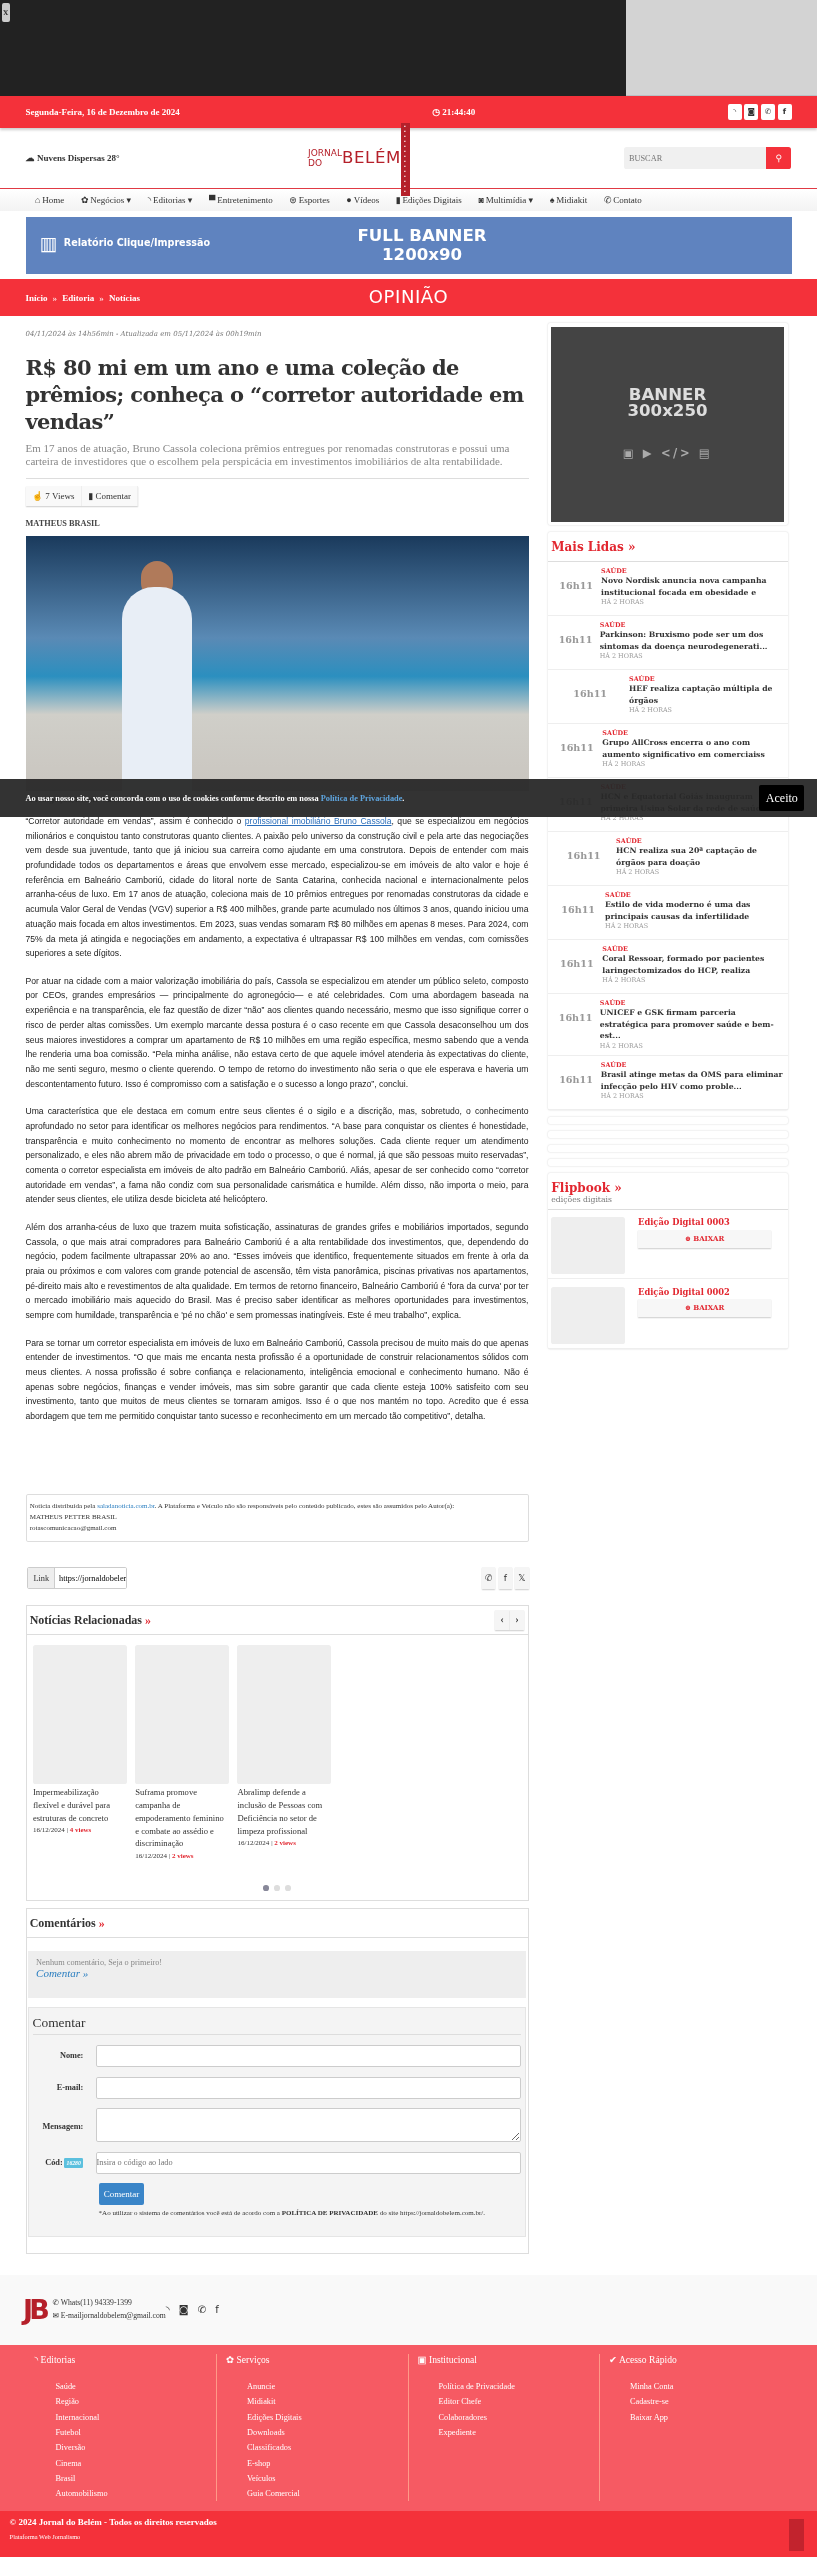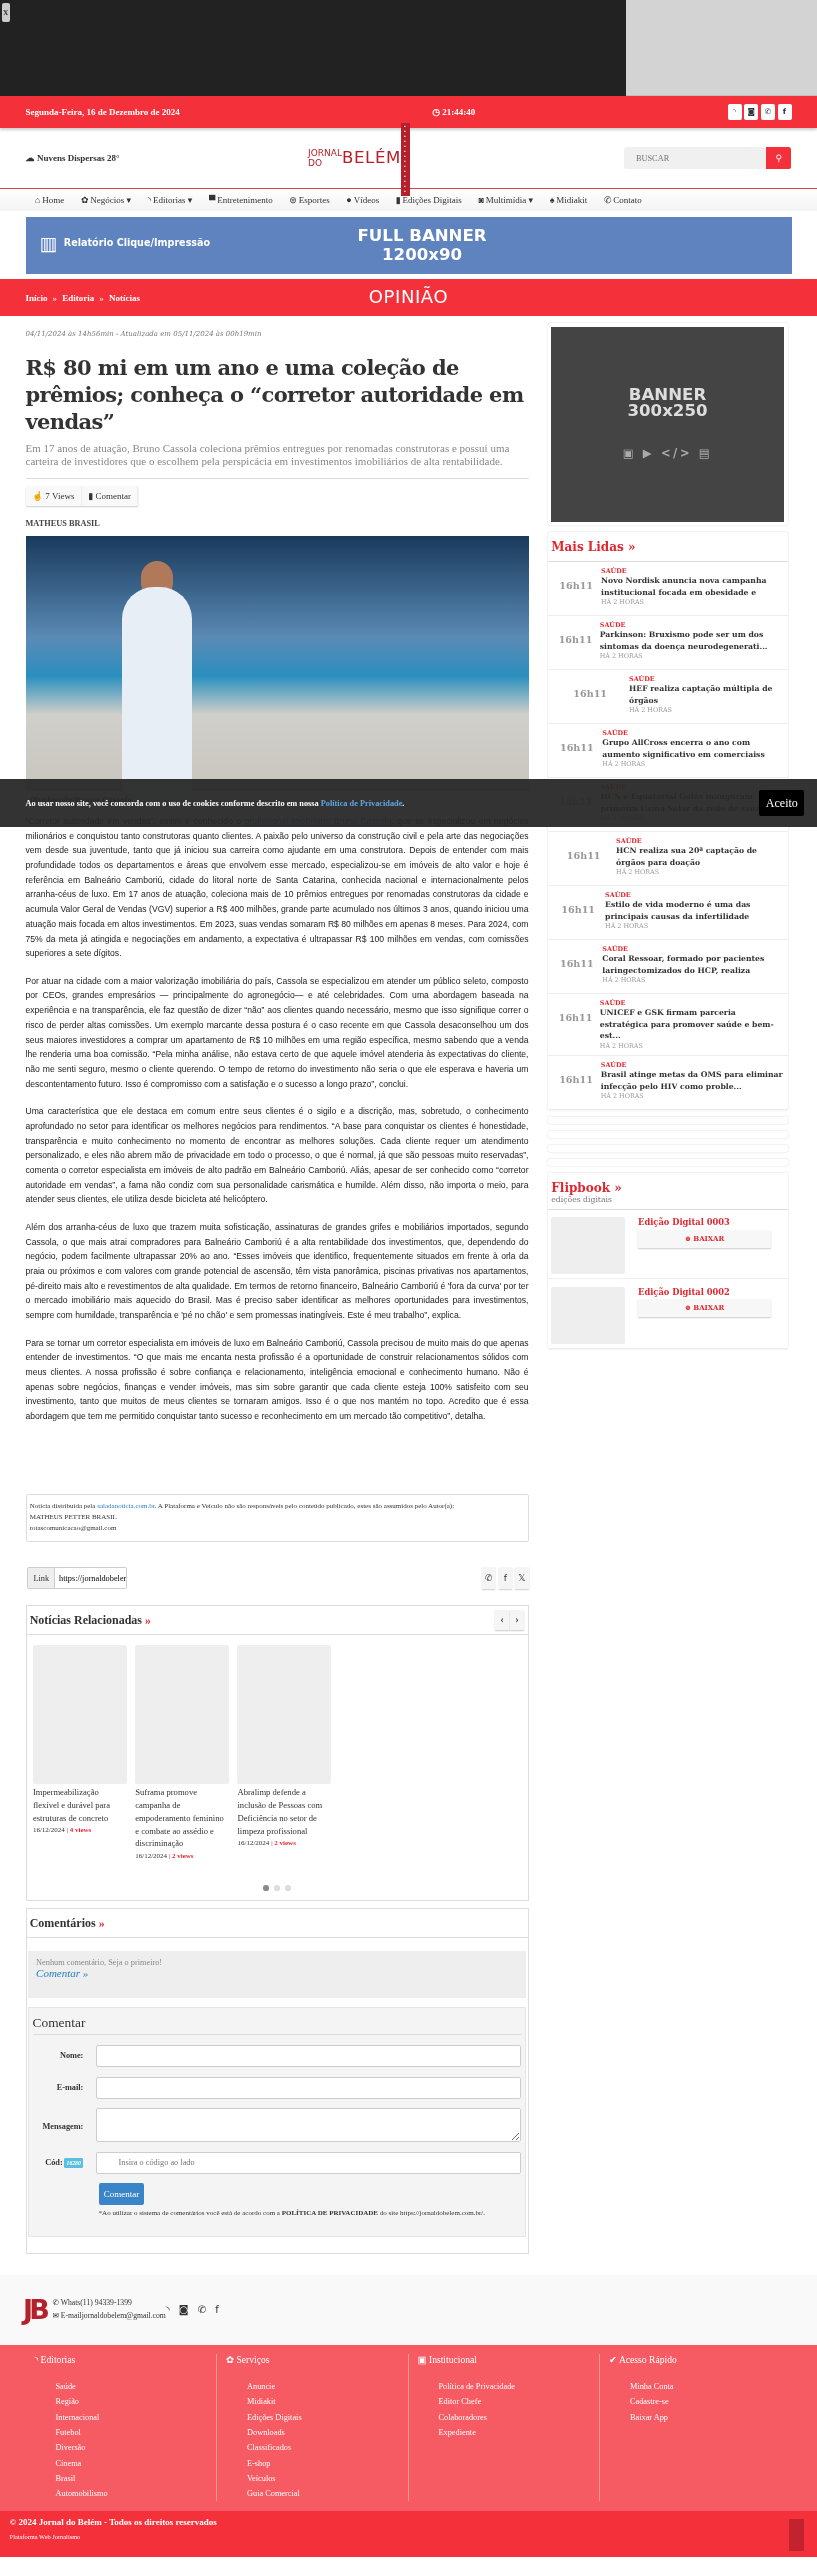--- a/index.html
+++ b/index.html
@@ -12,21 +12,21 @@
 .topbar{background:#f4313a;height:32px;display:flex;align-items:center;justify-content:space-between;padding:0 25.5px;color:#fff;font-family:"Liberation Serif",serif;font-size:9px;font-weight:bold;box-shadow:0 1.9px 2.6px rgba(0,0,0,.2)}
 .socials{display:flex;gap:2.6px}
 .soc{width:14px;height:15.3px;background:#fff;color:#333;border-radius:1.9px;display:flex;align-items:center;justify-content:center;font-size:7.7px;font-family:"DejaVu Sans",sans-serif}
 .header{height:61px;display:flex;align-items:center;justify-content:space-between;padding:0 25.5px;border-bottom:1.3px solid #e03a44}
 .weather{font-family:"Liberation Serif",serif;font-weight:bold;font-size:9px;display:flex;align-items:center;gap:2.6px}
 .logo{width:52px;height:46px;display:flex;flex-direction:row;align-items:center;justify-content:center;margin-right:25.5px}
 .logo .l1{color:#b5202a;font-family:"DejaVu Sans",sans-serif;font-size:9px}
 .logo .l2{color:#b5202a;font-family:"DejaVu Sans",sans-serif;font-size:16.6px;line-height:16.6px;letter-spacing:0.6px}
 .logo .dots{background:#b5202a;color:#fff;font-size:4.5px;padding:1.3px 2.6px;letter-spacing:1.3px;margin-top:2.6px;width:52px;text-align:center}
 .search{display:flex}
-.search input{width:57px;width:142px;height:22px;border:none;background:#f0f0f0;padding:0 12px;font-family:"Liberation Serif",serif;font-size:8.3px;border-radius:2.6px 0 0 2.6px}
+.search input{width:57px;width:142px;height:22px;border:none;background:#f0f0f0;padding:0 5px;font-family:"Liberation Serif",serif;font-size:8.3px;border-radius:2.6px 0 0 2.6px}
 .search button{width:25.5px;height:22px;background:#f4313a;border:none;color:#fff;border-radius:0 2.6px 2.6px 0;font-size:9px}
 .nav{height:22px;background:linear-gradient(#fff,#f3f3f3);display:flex;align-items:center;gap:16.6px;padding-left:35px;font-family:"Liberation Serif",serif;font-size:9px;color:#333}
 .nav span.i{margin-right:1.9px}
 .fullbanner{margin:5.7px 25.5px 0;height:57px;background:#5f83bf;position:relative;color:#fff}
 .fullbanner .rep{position:absolute;left:14px;top:15.3px;display:flex;align-items:center;gap:6.4px;font-family:"DejaVu Sans",sans-serif;font-weight:bold;font-size:9.6px}
 .fullbanner .big{position:absolute;left:332px;top:9.6px;text-align:center;font-family:"DejaVu Sans",sans-serif;font-weight:bold;font-size:16.6px;line-height:19px}
 .redbar{margin-top:5.1px;height:37px;background:#f4313a;position:relative;color:#fff}
 .crumbs{position:absolute;left:25.5px;top:14px;font-family:"Liberation Serif",serif;font-weight:bold;font-size:9px}
 .crumbs .sep{margin:0 5.1px;font-weight:normal}
 .section-title{position:absolute;left:0;right:0;top:7.7px;text-align:center;font-family:"DejaVu Sans",sans-serif;font-size:18px;letter-spacing:0.6px}
@@ -69,21 +69,21 @@
 .dots3{display:flex;justify-content:center;gap:5.1px;padding:25.5px 0 9px}
 .dots3 span{width:5.7px;height:5.7px;border-radius:50%;background:#ddd}
 .dots3 span.on{background:#889}
 .comments .empty{margin:12.8px 1.9px 0;background:#eee;padding:6.4px 7.7px 19px;font-family:"Liberation Serif",serif}
 .comments .empty .e1{color:#888;font-size:8.3px}
 .comments .empty .e2{color:#2a7ec0;font-style:italic;font-size:11px;margin-top:3.8px}
 .form{margin:9.6px 1.9px 16px;background:#f4f4f4;border:0.6px solid #e5e5e5;padding:6.4px 3.2px 16px}
 .form h4{font-family:"Liberation Serif",serif;font-size:13.4px;font-weight:normal;padding-bottom:3.8px;border-bottom:0.6px solid #ddd}
 .frow{display:flex;align-items:center;margin-top:9.6px}
 .frow label{width:54px;text-align:right;font-family:"Liberation Serif",serif;font-weight:bold;font-size:8.3px;padding-right:3.2px}
-.frow input,.frow textarea{margin-left:9px;flex:1;height:22px;border:0.6px solid #ccc;border-radius:1.9px;background:#fff;font-family:"Liberation Serif",serif;font-size:8.3px;padding:0 22px}
+.frow input,.frow textarea{margin-left:9px;flex:1;height:22px;border:0.6px solid #ccc;border-radius:1.9px;background:#fff;font-family:"Liberation Serif",serif;font-size:8.3px;padding:0 0}
 .frow textarea{height:34px}
 .codebadge{background:#5bc0de;color:#fff;font-style:italic;font-size:5.7px;padding:1.9px 2.6px;border-radius:1.3px;margin-left:1.3px}
 .submit{margin-left:66px;margin-top:9.6px;background:#3a85c8;color:#fff;border:none;border-radius:1.9px;padding:5.7px 5.1px;font-family:"Liberation Serif",serif;font-size:9px}
 .note{margin-left:66px;margin-top:2.6px;font-family:"Liberation Serif",serif;font-size:7px;line-height:12.8px}
 .sidebanner{border-radius:1.9px;box-shadow:0 0 1.9px rgba(0,0,0,.2);padding:3.2px}
 .sidebanner .b{height:195px;background:#444;display:flex;flex-direction:column;align-items:center;justify-content:center;color:#ddd;font-family:"DejaVu Sans",sans-serif;font-weight:bold;font-size:16.6px;line-height:16.6px}
 .sidebanner .b .ic{margin-top:25.5px;font-size:11.5px;color:#aaa;letter-spacing:2.6px}
 .widget{margin-top:7px;border-radius:1.9px;box-shadow:0 0 1.9px rgba(0,0,0,.2)}
 .widget h3{font-family:"DejaVu Serif",serif;color:#e2262f;font-size:12px;padding:7.7px 3.8px;border-bottom:0.6px solid #ddd}
 .ml{display:flex;padding:5.1px 3.8px;border-bottom:0.6px solid #eee;min-height:54px}
@@ -107,21 +107,21 @@
 .fcols{background:#f65a63;display:flex;padding:9.6px 25.5px 9.6px;color:#fff;font-family:"Liberation Serif",serif}
 .fcol{width:192px;border-right:0.6px solid #f98;padding-left:9px}
 .fcol:last-child{border-right:none}
 .fcol:first-child{padding-left:9px}
 .fcol h5{font-size:9.6px;font-weight:normal;margin:0 0 14px}
 .fcol a{display:block;padding-left:21px;font-size:8.3px;line-height:15.3px}
 .copy{background:#f4313a;height:46px;padding:6.4px 9.6px;color:#fff;font-family:"Liberation Serif",serif;position:relative}
 .copy .c1{font-weight:bold;font-size:9px}
 .copy .c2{font-size:6.4px;margin-top:5.1px}
 .copy .badge{position:absolute;right:12.8px;top:7.7px;width:15.3px;height:32px;background:#b5202a;opacity:.8}
-.cookie{position:absolute;left:0;top:779px;width:817px;height:48px;background:rgba(40,40,40,.95);display:flex;align-items:center;justify-content:space-between;padding:0 12.8px 0 25.5px;font-family:"Liberation Serif",serif;font-weight:bold;color:#fff;font-size:8.3px}
+.cookie{position:absolute;left:0;top:779px;width:817px;height:38px;background:rgba(40,40,40,.95);display:flex;align-items:center;justify-content:space-between;padding:0 12.8px 0 25.5px;font-family:"Liberation Serif",serif;font-weight:bold;color:#fff;font-size:8.3px}
 .cookie .pp{color:#5fa6e0}
 .cookie button{background:#000;color:#fff;border:none;border-radius:1.9px;padding:5.7px 6.4px;font-family:"Liberation Serif",serif;font-size:12px}
 </style>
 </head>
 <body>
 
 <div class="topad">
   <div class="dark">
     <div class="closex">X</div>
   </div>

